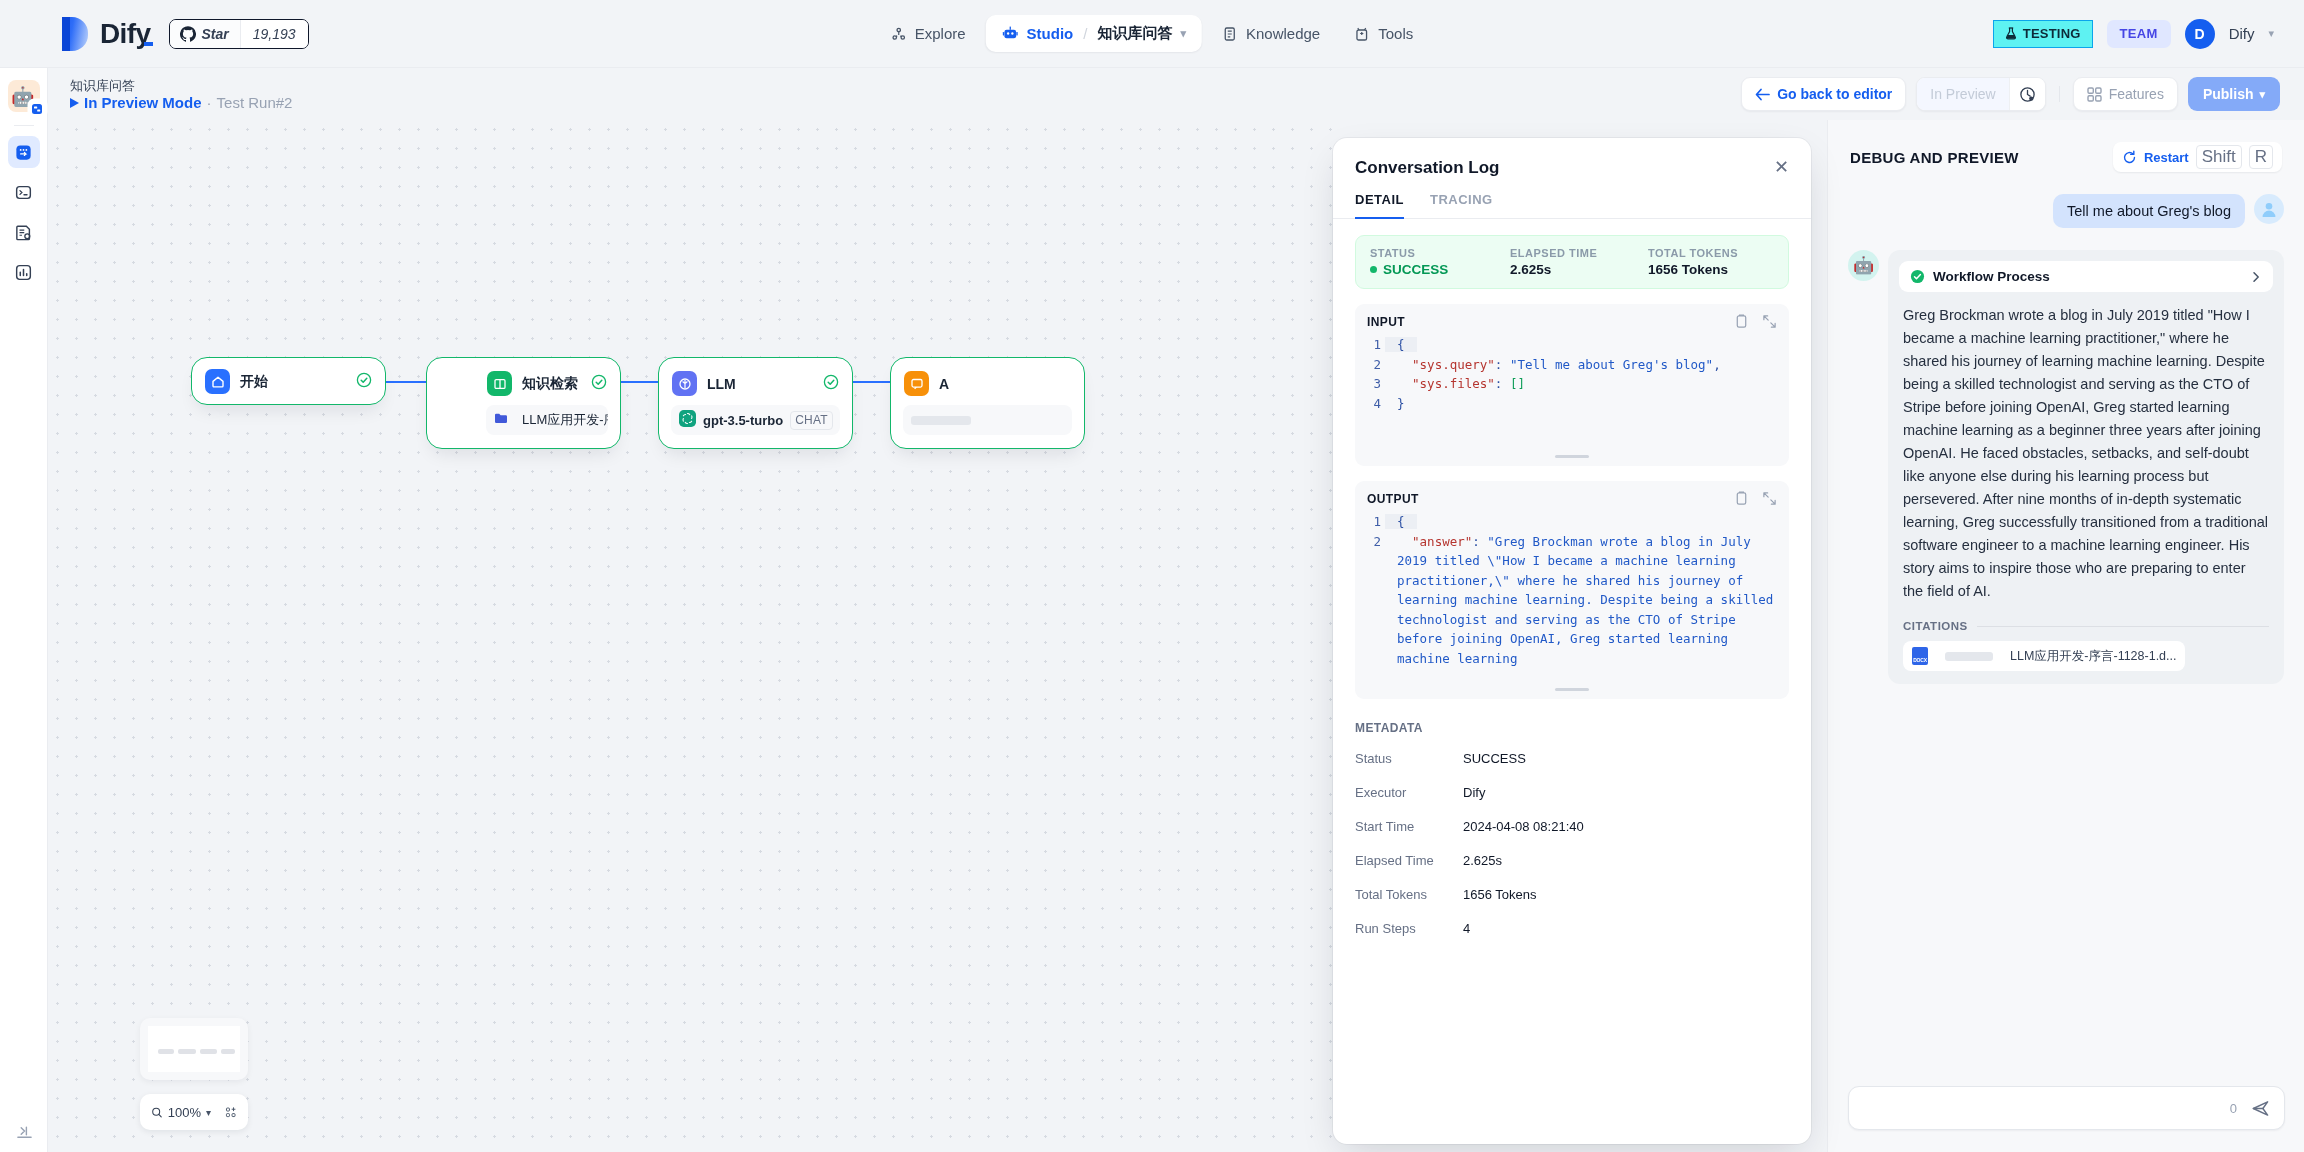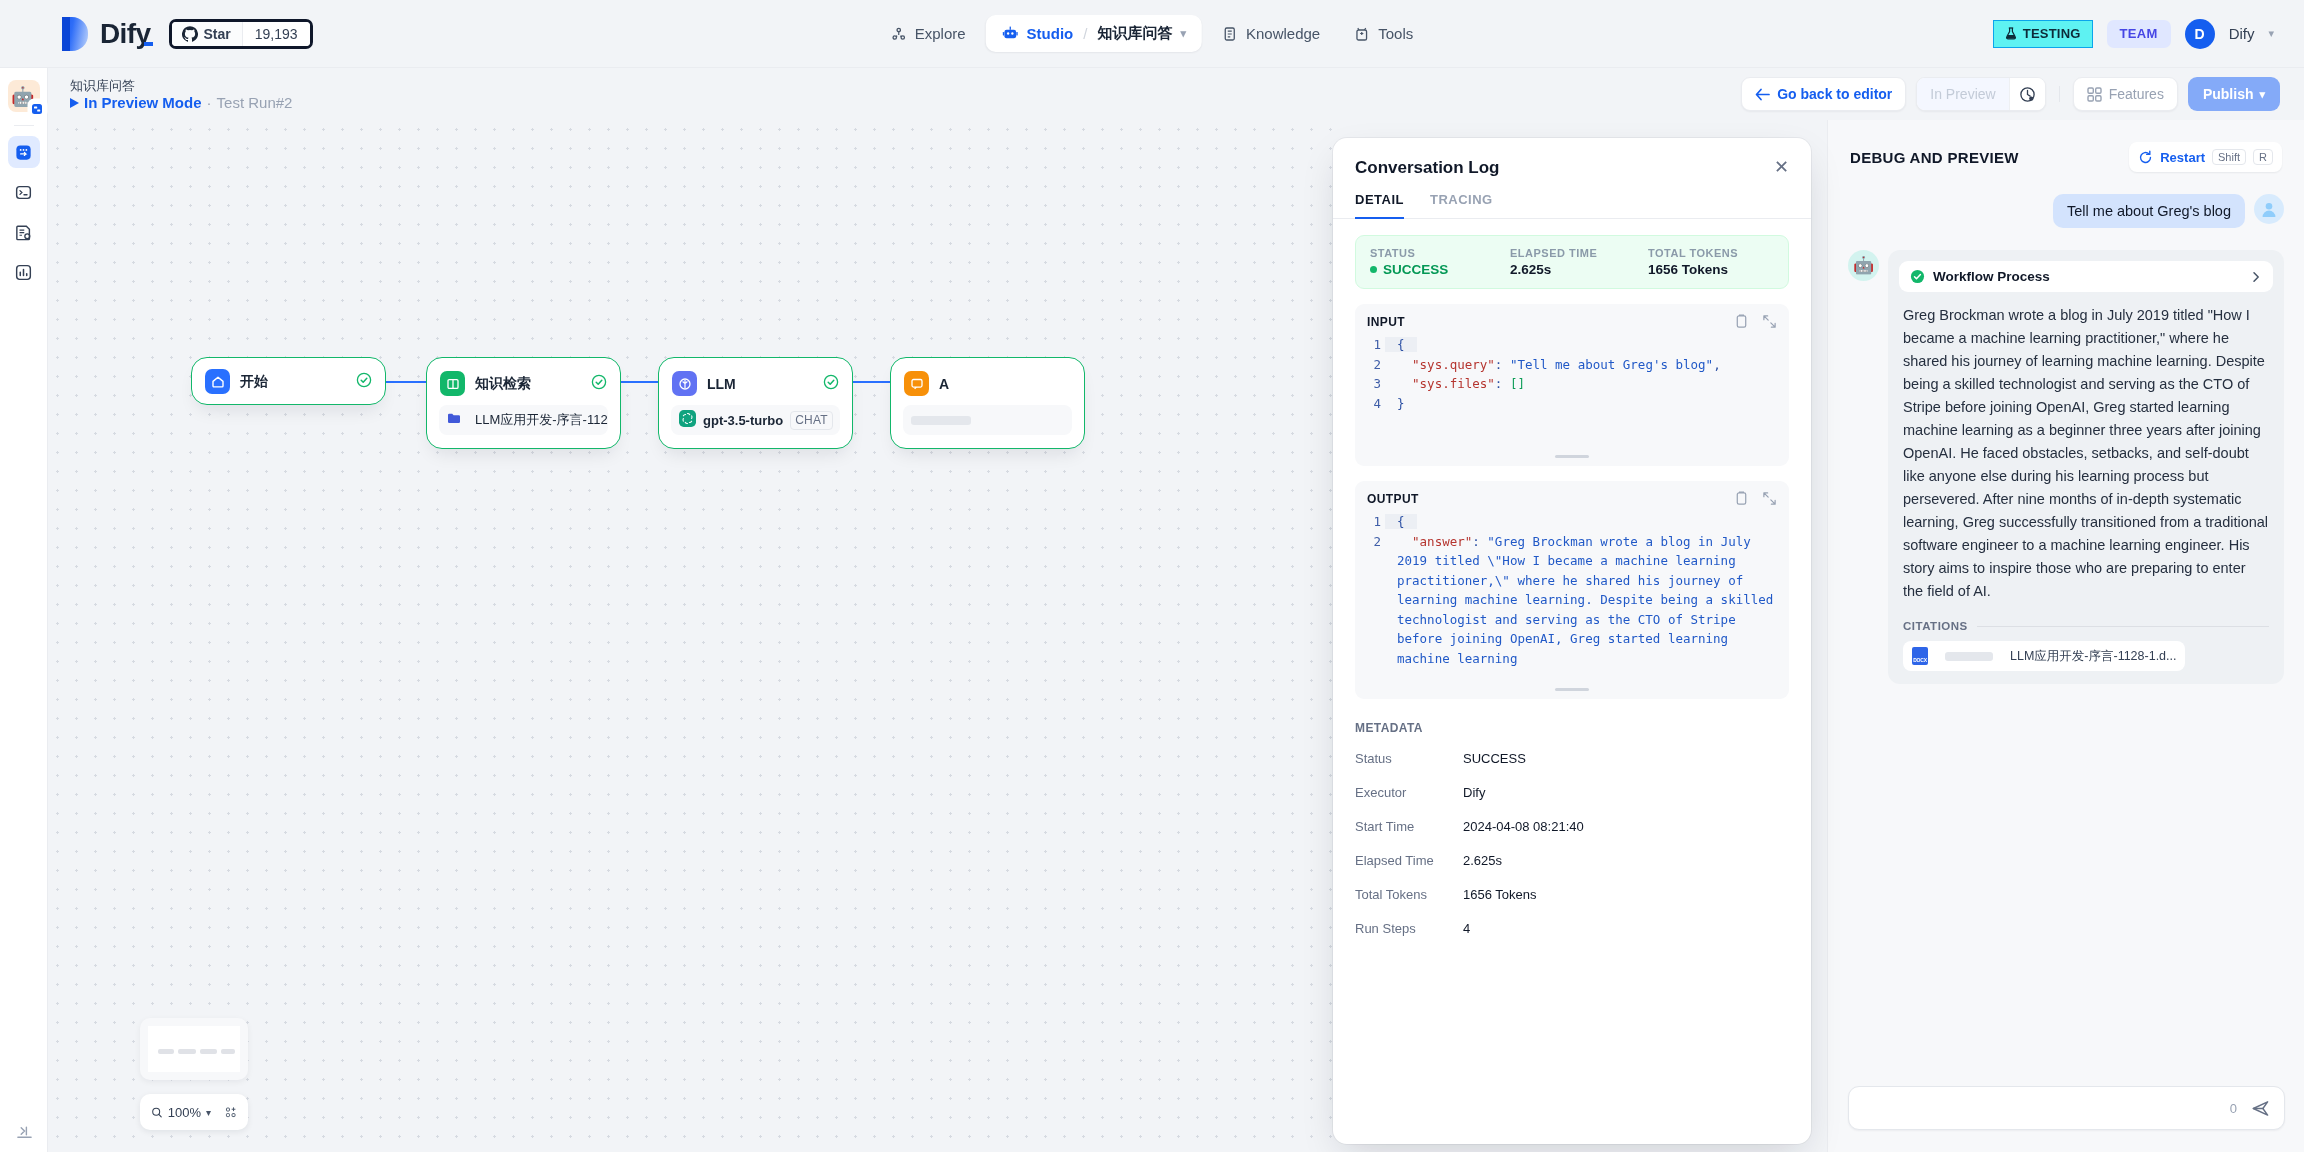--- a/index.html
+++ b/index.html
@@ -32,21 +32,21 @@
   }
   .logo-text {
     font-size: 28px; font-weight: 700; color: #1a2535; letter-spacing: -0.6px;
     position: relative;
   }
   .logo-underscore {
     position: absolute; right: -2px; bottom: 4px; width: 9px; height: 4px; background: #155eef;
   }
   .star-pill {
     display: flex; align-items: center; height: 30px; margin-left: 18px;
-    background: #fff; border: 3px solid #0f172a; border-radius: 7px; overflow: hidden;
+    background: #fff; border: 1px solid #0f172a; border-radius: 7px; overflow: hidden; font-style: italic;
   }
   .star-left { display: flex; align-items: center; gap: 6px; padding: 0 11px 0 10px; background: #fbfcfd; height: 100%; }
   .star-label { font-size: 14px; font-weight: 600; color: #344054; }
   .star-count { padding: 0 12px; font-size: 14px; font-weight: 500; color: #344054;
     border-left: 1px solid #eaecf0; background: #fff; height: 100%;
     display: flex; align-items: center; }
 
   .nav-center {
     position: absolute; left: 50%; transform: translateX(-50%);
     display: flex; align-items: center; gap: 6px;
@@ -250,21 +250,21 @@
     z-index: 10;
   }
   .dbg-head { display: flex; align-items: center; padding: 22px 22px 0 22px; }
   .dbg-title { font-size: 15px; font-weight: 700; color: #101828; letter-spacing: .3px; flex: 1; }
   .restart-btn {
     display: flex; align-items: center; gap: 7px; height: 30px; padding: 0 9px;
     background: #fff; border-radius: 8px; box-shadow: 0 1px 2px rgba(16,24,40,.07); cursor: pointer;
   }
   .restart-label { font-size: 13px; font-weight: 700; color: #155eef; }
   .kbd {
-    font-size: 11px; color: #667085; border: 1px solid #e4e7ec;
+    font-size: 17px; color: #667085; border: 1px solid #e4e7ec;
     border-radius: 4px; padding: 1px 5px; background: #fff;
   }
 
   .chat-area { padding: 22px 20px 0 20px; }
   .row-user { display: flex; justify-content: flex-end; align-items: flex-start; gap: 9px; }
   .bubble-user {
     background: #d3e3fd; border-radius: 10px; padding: 9px 14px;
     font-size: 14.5px; color: #101828; max-width: 330px;
   }
   .avatar-user {
@@ -514,21 +514,21 @@
       <span class="node-title">开始</span>
       <span class="node-check">
         <svg width="16" height="16" viewBox="0 0 16 16">
           <circle cx="8" cy="8" r="6.6" fill="none" stroke="#12b76a" stroke-width="1.3"></circle>
           <path d="M5.2 8.2l2 2 3.6-4" stroke="#12b76a" stroke-width="1.5" fill="none" stroke-linecap="round" stroke-linejoin="round"></path>
         </svg>
       </span>
     </div>
   </div>
 
-  <div class="node" style="left:378px; top:237px; width:195px; height:92px;">
+  <div class="node" style="left:378px; top:237px; width:195px; height:92px;padding-left:47px;">
     <div class="node-head">
       <span class="node-icon" style="background:#12b76a;">
         <svg width="14" height="14" viewBox="0 0 14 14">
           <rect x="2" y="2.6" width="10" height="8.8" rx="1.2" fill="none" stroke="#fff" stroke-width="1.3"></rect>
           <path d="M7 3v8" stroke="#fff" stroke-width="1.3"></path>
         </svg>
       </span>
       <span class="node-title">知识检索</span>
       <span class="node-check">
         <svg width="16" height="16" viewBox="0 0 16 16">

